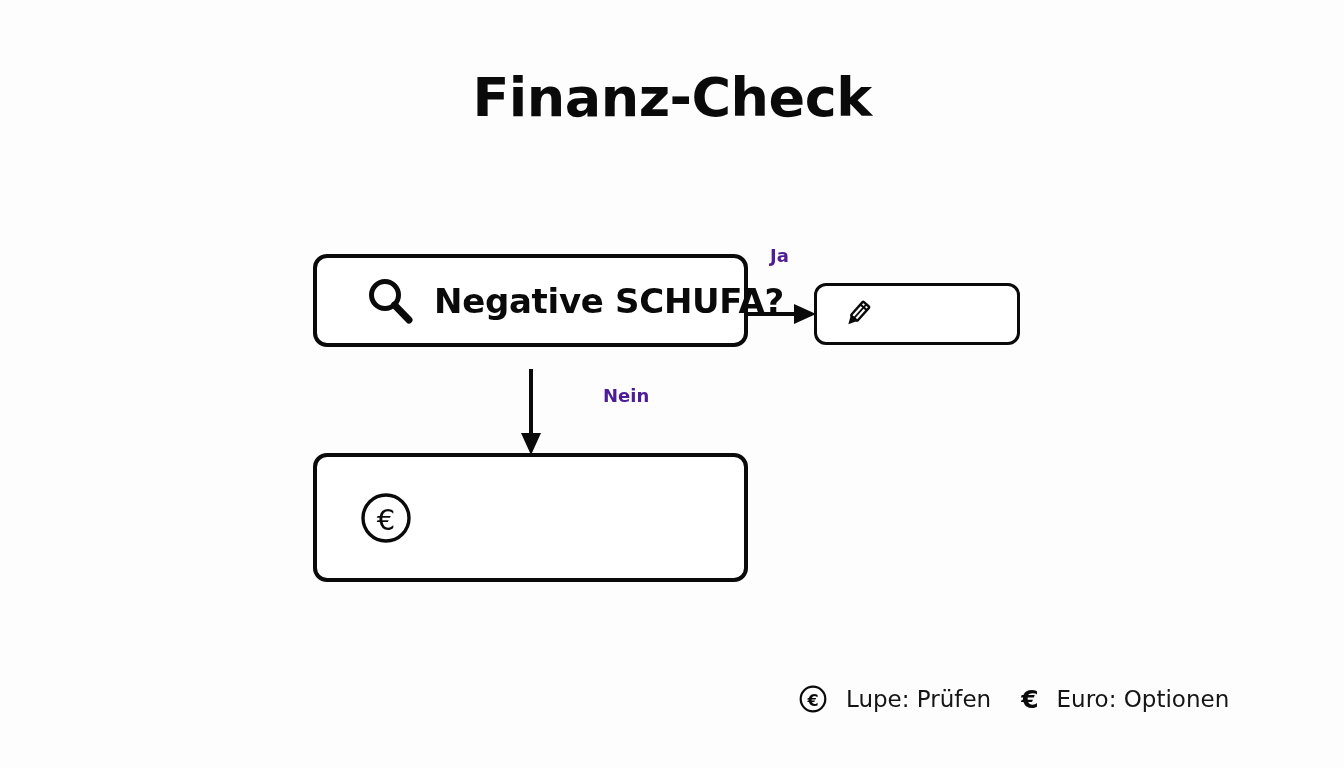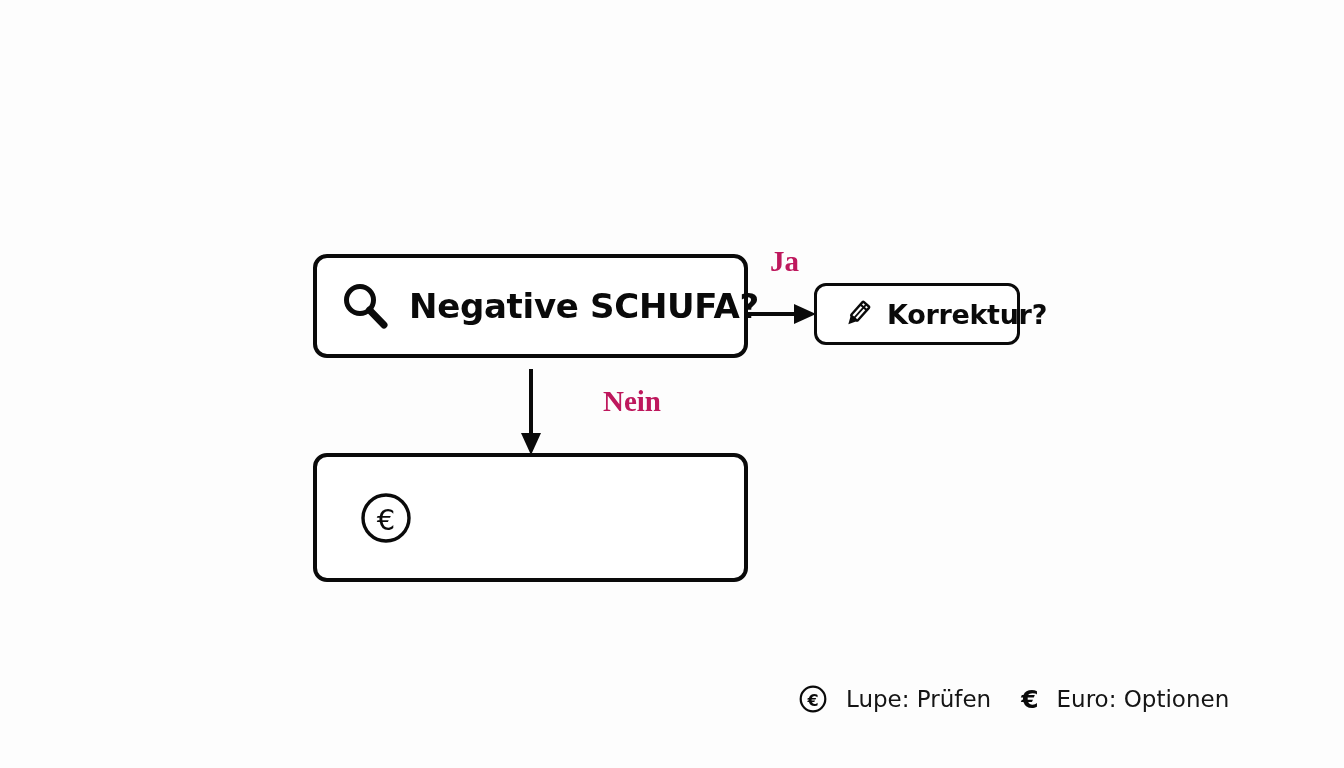--- a/index.html
+++ b/index.html
@@ -54,22 +54,22 @@
     font-weight: 700;
     color: #0a0a0a;
     white-space: nowrap;
     letter-spacing: -0.3px;
   }
 
   #node-schufa {
     left: 313px;
     top: 254px;
     width: 435px;
-    height: 104px;
-    padding-left: 22px;
+    height: 93px;
+    padding-left: 47px;
   }
 
   #node-kredit {
     left: 313px;
     top: 453px;
     width: 435px;
     height: 129px;
     padding-left: 42px;
   }
   #node-kredit .node-label { font-size: 35px; }
@@ -85,25 +85,24 @@
     gap: 12px;
   }
   #node-korrektur .node-label { font-size: 27px; }
 
   
   .icon { display: block; flex: 0 0 auto; }
 
   
   .edge-label {
     position: absolute;
-    font-size: 29px;
+    font-size: 18px;
     font-weight: 700;
-    color: #be185d;
+    color: #4c1d95;
     white-space: nowrap;
-    font-family: Liberation Serif, serif;
   }
   #label-ja   { left: 770px; top: 245px; }
   #label-nein { left: 603px; top: 385px; }
 
   
   .legend {
     position: absolute;
     left: 798px;
     top: 679px;
     height: 40px;
@@ -128,20 +127,21 @@
     font-weight: 700;
     color: #0a0a0a;
     line-height: 1;
   }
 </style>
 </head>
 <body>
 
 <div id="canvas">
 
+  <div class="page-title">Finanz-Check</div>
 
   <svg class="icon" style="position:absolute;left:744px;top:296px;width:76px;height:36px;" viewBox="0 0 76 36">
     <line x1="2" y1="18" x2="54" y2="18" stroke="#0a0a0a" stroke-width="4"></line>
     <polygon points="50,8 72,18 50,28" fill="#0a0a0a"></polygon>
   </svg>
 
   <div class="edge-label" id="label-ja">Ja</div>
 
   <svg class="icon" style="position:absolute;left:512px;top:369px;width:38px;height:88px;" viewBox="0 0 38 88">
     <line x1="19" y1="0" x2="19" y2="68" stroke="#0a0a0a" stroke-width="4"></line>
@@ -160,21 +160,20 @@
 
   <div class="node" id="node-korrektur">
     <svg class="icon" width="36" height="36" viewBox="0 0 36 36">
       <g transform="rotate(42 18 18)">
         <rect x="14.2" y="4.5" width="8.6" height="18.5" fill="none" stroke="#0a0a0a" stroke-width="2.4" rx="1"></rect>
         <line x1="18.5" y1="5" x2="18.5" y2="23" stroke="#0a0a0a" stroke-width="1.8"></line>
         <polygon points="14.2,23 22.8,23 18.5,31.5" fill="#0a0a0a"></polygon>
         <line x1="14.2" y1="8.6" x2="22.8" y2="8.6" stroke="#0a0a0a" stroke-width="2.2"></line>
       </g>
     </svg>
-    <span class="node-label">Korrektur?</span>
   </div>
 
   <div class="node" id="node-kredit">
     <svg class="icon" width="54" height="54" viewBox="0 0 54 54">
       <circle cx="27" cy="27" r="23" fill="none" stroke="#0a0a0a" stroke-width="3.4"></circle>
       <text x="27" y="38.5" text-anchor="middle" font-family="DejaVu Sans, sans-serif" font-size="29" font-weight="400" fill="#0a0a0a">€</text>
     </svg>
   </div>
 
   <div class="legend">

